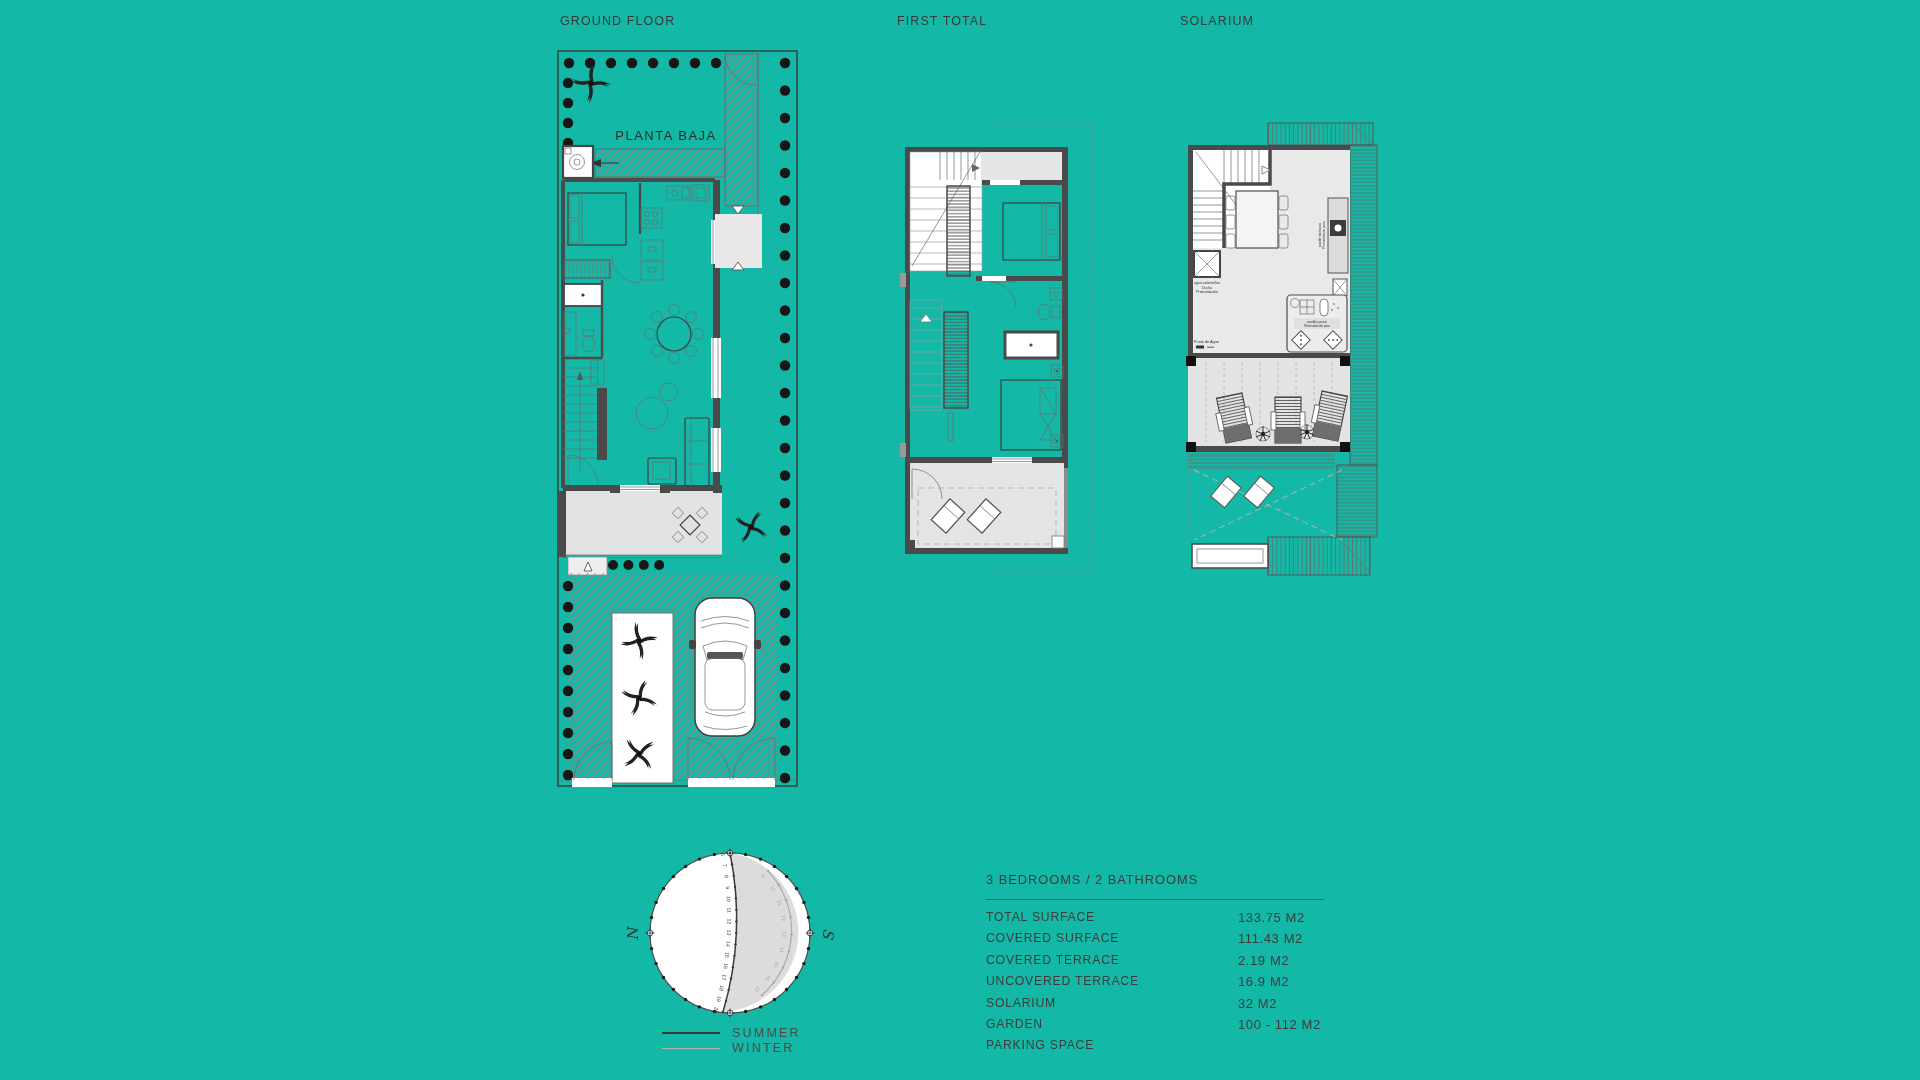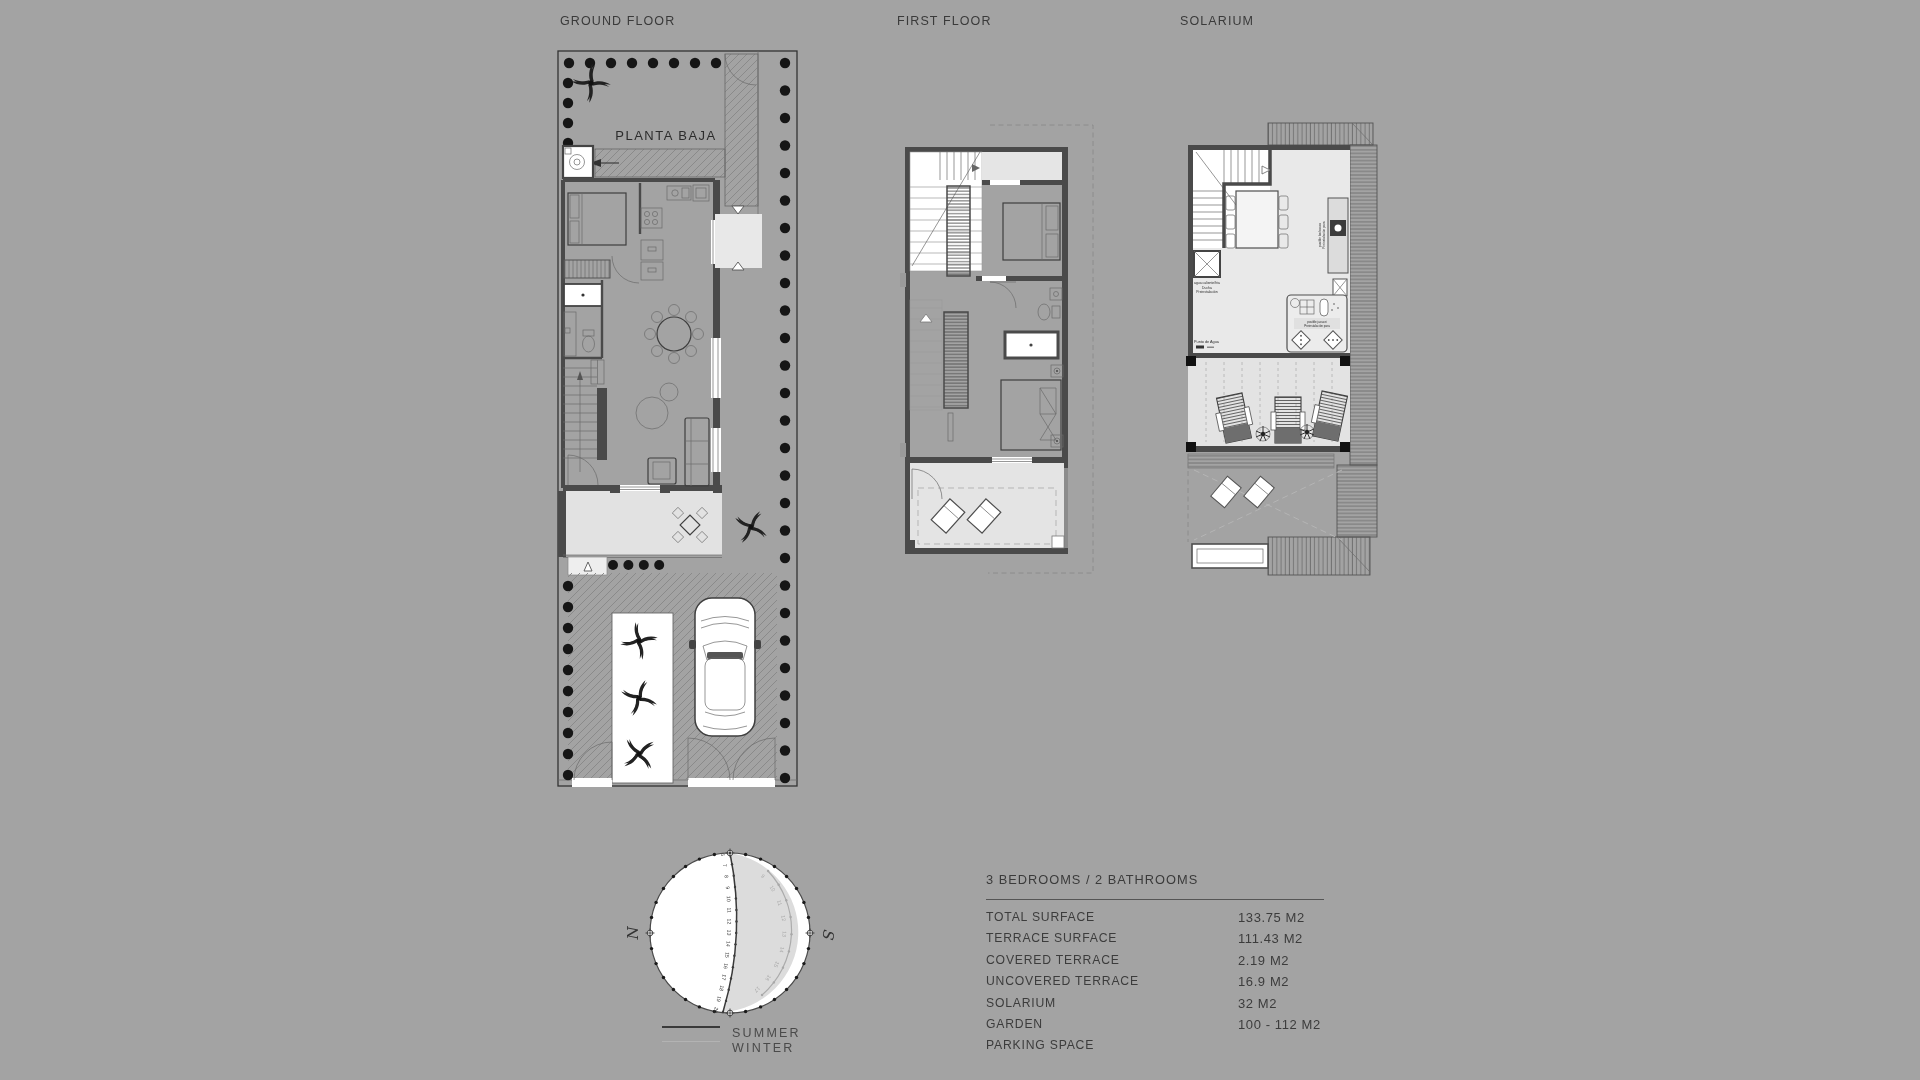--- a/index.html
+++ b/index.html
@@ -1,18 +1,18 @@
 <!DOCTYPE html>
 <html><head>
 <meta charset="utf-8">
 <style>
   * { margin:0; padding:0; box-sizing:border-box; }
   html,body { width:1920px; height:1080px; background:#ffffff; overflow:hidden;
               font-family:"Liberation Sans", sans-serif; }
-  .sheet { position:relative; width:1920px; height:1080px; background:#a3a3a3; }
+  .sheet { position:relative; width:1920px; height:1080px; background:#14b8a6; }
 
   .plan-title { position:absolute; top:14px; font-size:12.5px; letter-spacing:1.1px;
                 color:#3a3a3a; }
   #t-ground { left:560px; }
   #t-first  { left:897px; }
   #t-sol    { left:1180px; }
 
   svg { position:absolute; overflow:visible; }
   #gf-svg { left:555px; top:38px; }
   #ff-svg { left:892px; top:116px; }
@@ -24,41 +24,41 @@
   .ln   { stroke:#3f3f3f; stroke-width:1.2; fill:none; }
   .thin { stroke:#6a6a6a; stroke-width:0.7; fill:none; }
   .mid  { stroke:#4a4a4a; stroke-width:2.4; fill:none; }
   .thk  { stroke:#4a4a4a; stroke-width:4; fill:none; }
   .wall { fill:#4a4a4a; }
   .dash { stroke:#8a8a8a; stroke-width:0.9; fill:none; stroke-dasharray:5 3.5; }
   .gdash{ stroke:#b5b5b5; stroke-width:1; fill:none; stroke-dasharray:6 4; }
   .txt  { fill:#2c2c2c; }
 
   .legend { position:absolute; left:662px; top:1026px; width:170px; }
-  .legend-row { display:flex; align-items:flex-start; height:14px; margin-bottom:1px; }
+  .legend-row { display:flex; align-items:center; height:14px; margin-bottom:1px; }
   .legend-line { width:58px; margin-right:12px; }
   .legend-line.summer { border-top:2px solid #3a3a3a; }
   .legend-line.winter { border-top:1.5px solid #b3b3b3; }
   .legend-label { font-size:12.5px; letter-spacing:2.2px; color:#4a4a4a; }
 
   .spec { position:absolute; left:986px; top:872px; width:338px; }
   .spec-header { font-size:12.8px; letter-spacing:1px; color:#3b3b3b;
                  padding-bottom:12px; border-bottom:1.5px solid #555; }
   .spec-rows { margin-top:7px; }
   .spec-row { display:flex; line-height:21.4px; }
   .spec-label { width:252px; font-size:12.2px; letter-spacing:0.8px; color:#3c3c3c; }
   .spec-value { font-size:13px; letter-spacing:0.6px; color:#3c3c3c; }
 </style>
 </head>
 <body>
 
 <div class="sheet">
 
   <div class="plan-title" id="t-ground">GROUND FLOOR</div>
-  <div class="plan-title" id="t-first">FIRST FLOOR</div>
+  <div class="plan-title" id="t-first">FIRST TOTAL</div>
   <div class="plan-title" id="t-sol">SOLARIUM</div>
 
   <svg id="gf-svg" width="250" height="765" viewBox="0 0 250 765">
     <defs>
       <pattern id="gf-diag" width="8" height="8" patternUnits="userSpaceOnUse">
         <path d="M-2,10 L10,-2" stroke="#8a8a8a" stroke-width="1"></path>
       </pattern>
       <pattern id="gf-vl" width="4" height="18" patternUnits="userSpaceOnUse">
         <line x1="2" y1="0" x2="2" y2="18" stroke="#777" stroke-width="0.9"></line>
       </pattern>
@@ -701,21 +701,21 @@
   </div>
 
   <div class="spec">
     <div class="spec-header">3 BEDROOMS / 2 BATHROOMS</div>
     <div class="spec-rows">
       <div class="spec-row">
         <span class="spec-label">TOTAL SURFACE</span>
         <span class="spec-value">133.75 M2</span>
       </div>
       <div class="spec-row">
-        <span class="spec-label">TERRACE SURFACE</span>
+        <span class="spec-label">COVERED SURFACE</span>
         <span class="spec-value">111.43 M2</span>
       </div>
       <div class="spec-row">
         <span class="spec-label">COVERED TERRACE</span>
         <span class="spec-value">2.19 M2</span>
       </div>
       <div class="spec-row">
         <span class="spec-label">UNCOVERED TERRACE</span>
         <span class="spec-value">16.9 M2</span>
       </div>

